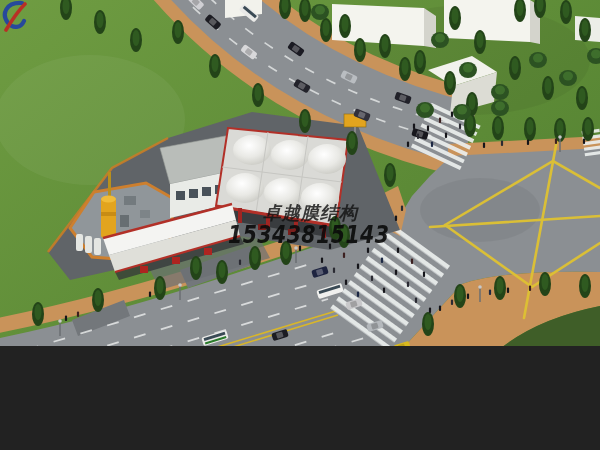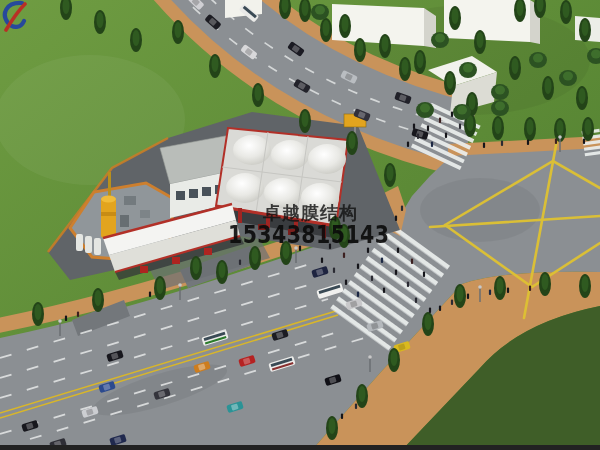--- a/index.html
+++ b/index.html
@@ -1,16 +1,16 @@
 <!DOCTYPE html>
 <html><head>
 <meta charset="utf-8">
 <style>
   html,body{margin:0;padding:0;background:#222;}
-  .stage{position:relative;width:600px;height:445px;overflow:hidden;font-family:"DejaVu Sans",sans-serif;background:#5d8a38;}
+  .stage{position:relative;width:600px;height:346px;overflow:hidden;font-family:"DejaVu Sans",sans-serif;background:#5d8a38;font-style:italic;}
   .stage svg{display:block;position:absolute;left:0;top:0;}
   .wm{position:absolute;left:0;top:0;width:600px;height:450px;pointer-events:none;}
   .wm-logo{position:absolute;left:232px;top:194px;width:30px;height:32px;opacity:.88;}
   .wm-name{position:absolute;left:263px;top:201px;font-size:18px;font-weight:700;letter-spacing:1px;color:rgba(18,18,18,.82);white-space:nowrap;}
   .wm-phone{position:absolute;left:228px;top:220px;font-size:25px;font-weight:700;letter-spacing:.5px;color:rgba(10,10,10,.9);transform:scaleX(.82);transform-origin:left top;white-space:nowrap;}
 </style>
 </head>
 <body>
 
 <div class="stage">

